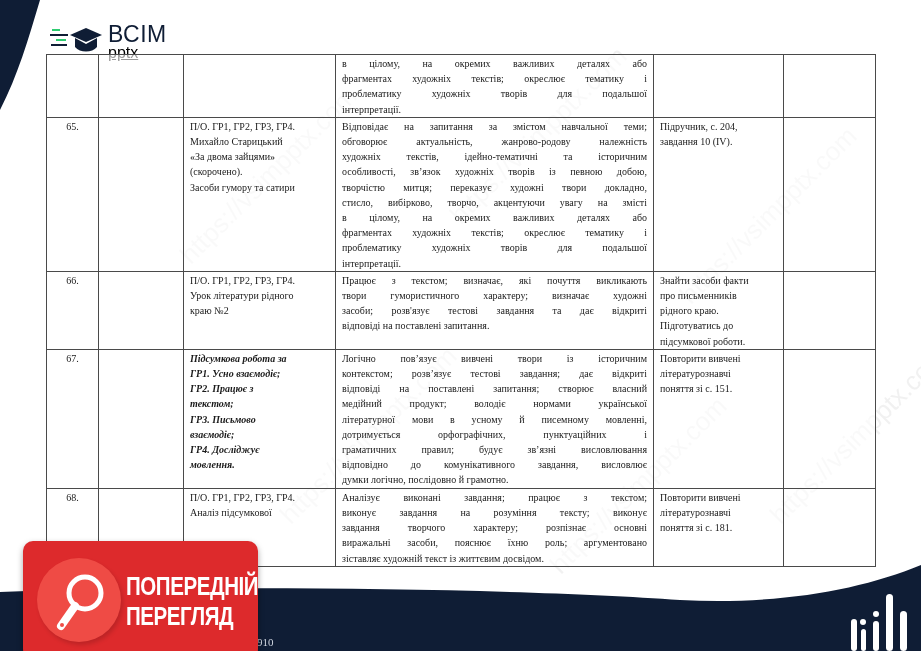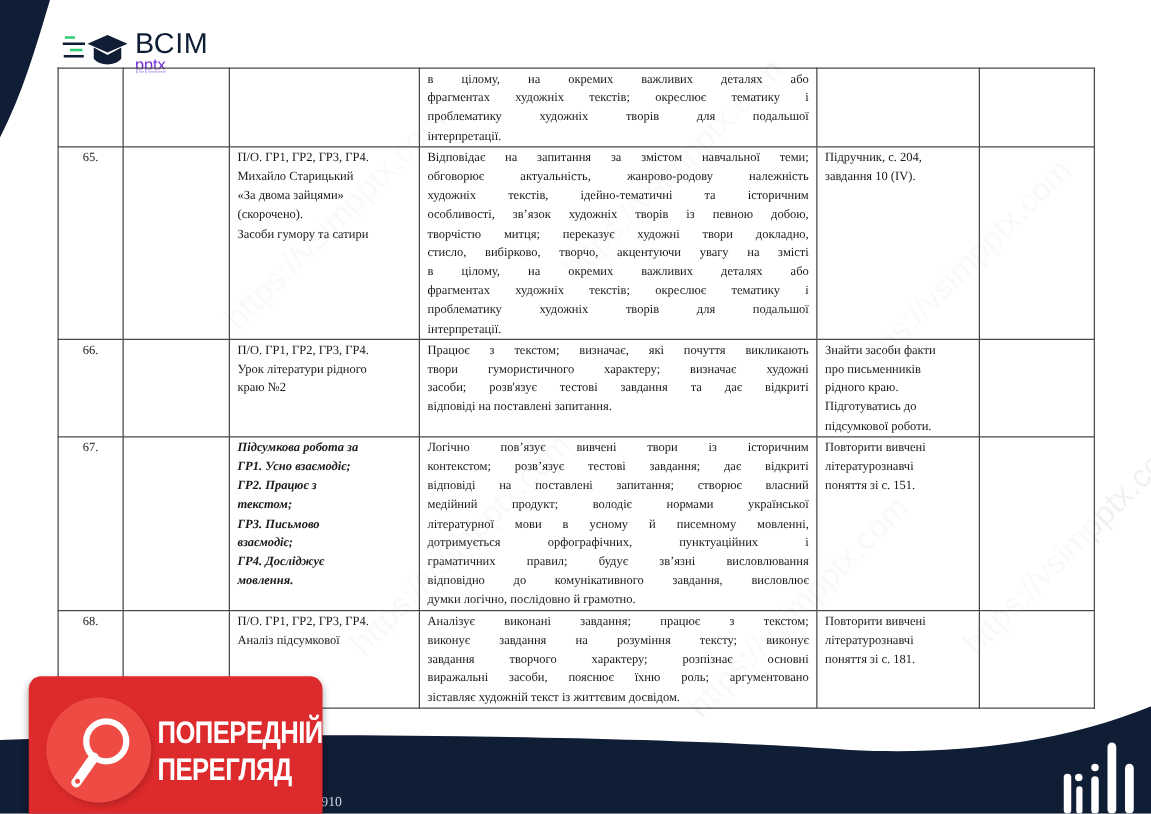--- a/index.html
+++ b/index.html
@@ -7,21 +7,21 @@
   body { position: relative; font-family: "Liberation Serif", serif; color: #1a1a1a; }
 
   .corner-tl {
     position: absolute; left: 0; top: 0; width: 921px; height: 651px; pointer-events: none;
   }
 
   .logo { position: absolute; left: 50px; top: 23px; height: 32px; display: flex; align-items: flex-start; }
   .logo-mark { width: 56px; height: 32px; position: relative; }
   .logo-text { margin-left: 2px; line-height: 1; font-family: "Liberation Sans", sans-serif; color: #0f1d35; }
   .logo-text .big { font-size: 23px; letter-spacing: 0.5px; display: block; }
-  .logo-text .small { font-size: 13px; display: block; margin-top: -1px; color: #6d28d9; text-decoration: underline; }
+  .logo-text .small { font-size: 16px; display: block; margin-top: -1px; color: #000000; text-decoration: underline; }
 
   table.lesson-table {
     position: absolute; left: 46px; top: 54px;
     border-collapse: collapse; table-layout: fixed;
     font-size: 10px; line-height: 15.2px;
   }
   table.lesson-table td {
     border: 1px solid #4a4a4a; vertical-align: top; padding: 1px 6px 0 6px;
     background: rgba(255,255,255,0.6);
   }

